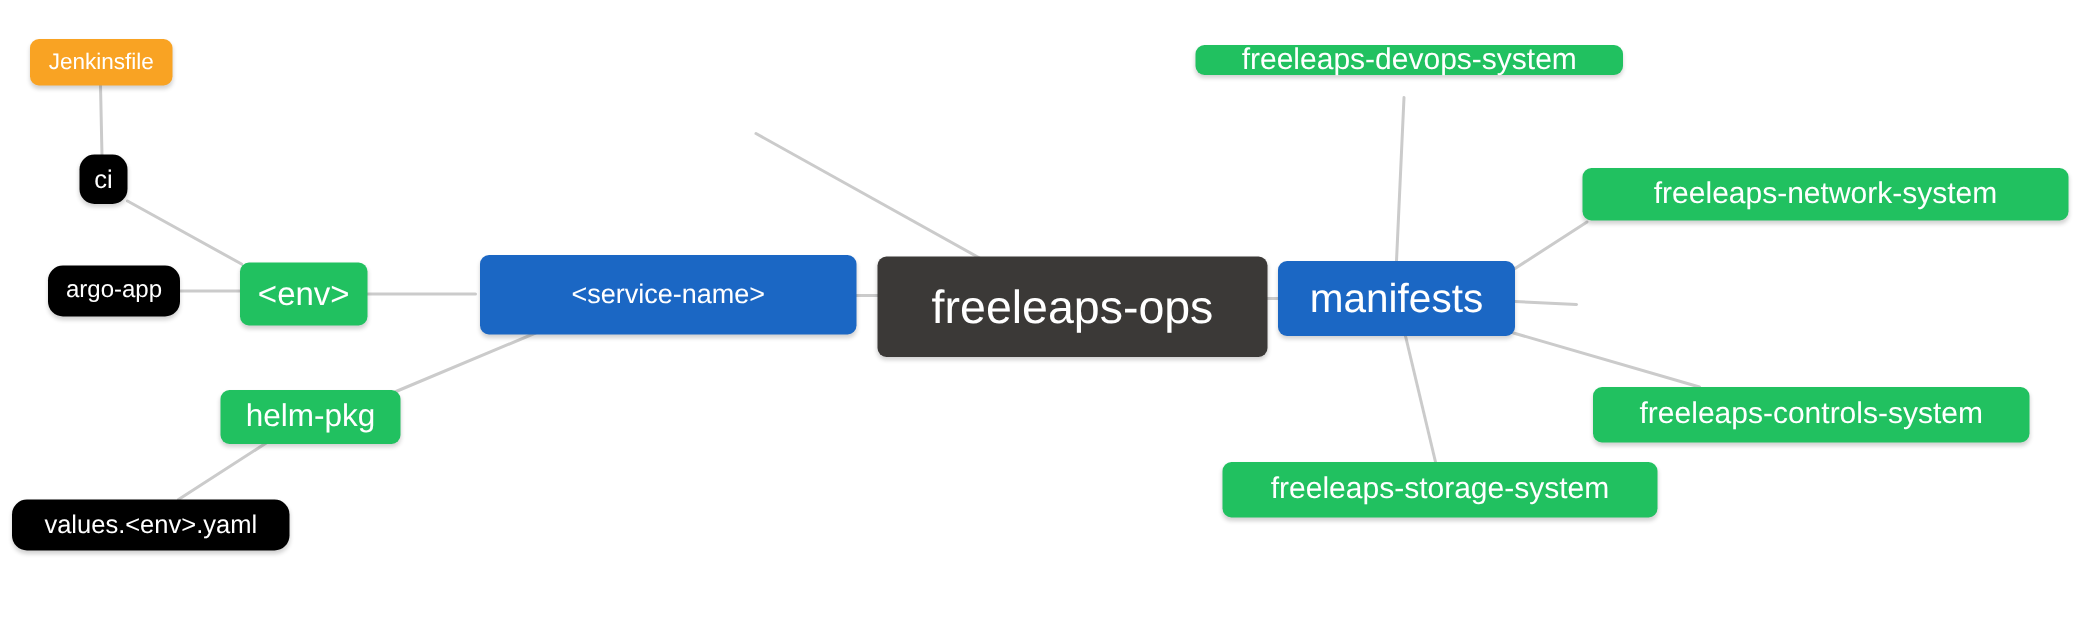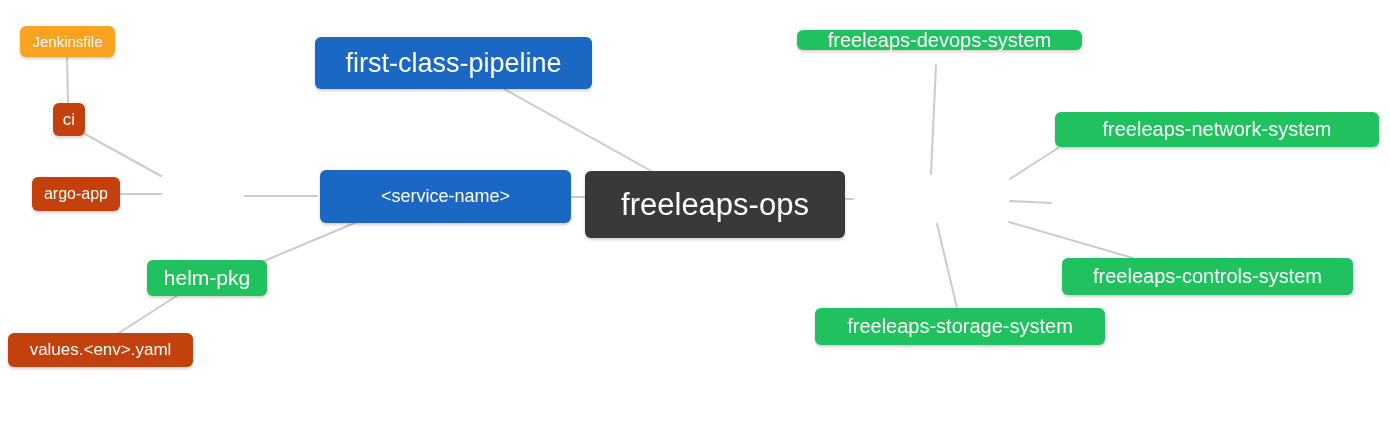--- a/index.html
+++ b/index.html
@@ -32,21 +32,21 @@
     justify-content: center;
     color: #ffffff;
     white-space: nowrap;
     border-radius: 6px;
     box-shadow: 0 2px 3px rgba(0,0,0,0.18);
     cursor: pointer;
     user-select: none;
   }
   .blue   { background: #1b67c4; }
   .green  { background: #21c160; }
-  .red    { background: #c2410c; }
+  .red    { background: #000000; border-radius: 10px; }
   .orange { background: #f9a323; }
   .dark   { background: #3b3937; }
 </style>
 </head>
 <body>
 
 <div class="canvas">
 
   <svg class="edges" width="1390" height="421">
     <line x1="67" y1="57" x2="68" y2="104"></line>
@@ -64,31 +64,32 @@
     <line x1="1009" y1="222" x2="1133" y2="258"></line>
     <line x1="937" y1="224" x2="957" y2="308"></line>
   </svg>
 
   <div class="node orange" style="left:20px;  top:26px;  width:95px;  height:31px; font-size:15px;">Jenkinsfile</div>
 
   <div class="node red" style="left:53px;  top:103px; width:32px;  height:33px; font-size:17px;">ci</div>
 
   <div class="node red" style="left:32px;  top:177px; width:88px;  height:34px; font-size:16px;">argo-app</div>
 
+  <div class="node green" style="left:160px; top:175px; width:85px;  height:42px; font-size:22px;">&lt;env&gt;</div>
 
   <div class="node green" style="left:147px; top:260px; width:120px; height:36px; font-size:21px;">helm-pkg</div>
 
   <div class="node red" style="left:8px;   top:333px; width:185px; height:34px; font-size:17px;">values.&lt;env&gt;.yaml</div>
 
-  <div class="node blue" style="left:315px; top:37px;  width:277px; height:52px; font-size:27px;">first-class-pipeline</div>
 
   <div class="node blue" style="left:320px; top:170px; width:251px; height:53px; font-size:18px;">&lt;service-name&gt;</div>
 
   <div class="node dark" style="left:585px; top:171px; width:260px; height:67px; font-size:31px;">freeleaps-ops</div>
 
+  <div class="node blue" style="left:852px; top:174px; width:158px; height:50px; font-size:27px;">manifests</div>
 
   <div class="node green" style="left:797px;  top:30px;  width:285px; height:20px; font-size:20px;">freeleaps-devops-system</div>
 
   <div class="node green" style="left:1055px; top:112px; width:324px; height:35px; font-size:20px;">freeleaps-network-system</div>
 
 
   <div class="node green" style="left:1062px; top:258px; width:291px; height:37px; font-size:20px;">freeleaps-controls-system</div>
 
   <div class="node green" style="left:815px;  top:308px; width:290px; height:37px; font-size:20px;">freeleaps-storage-system</div>
 

